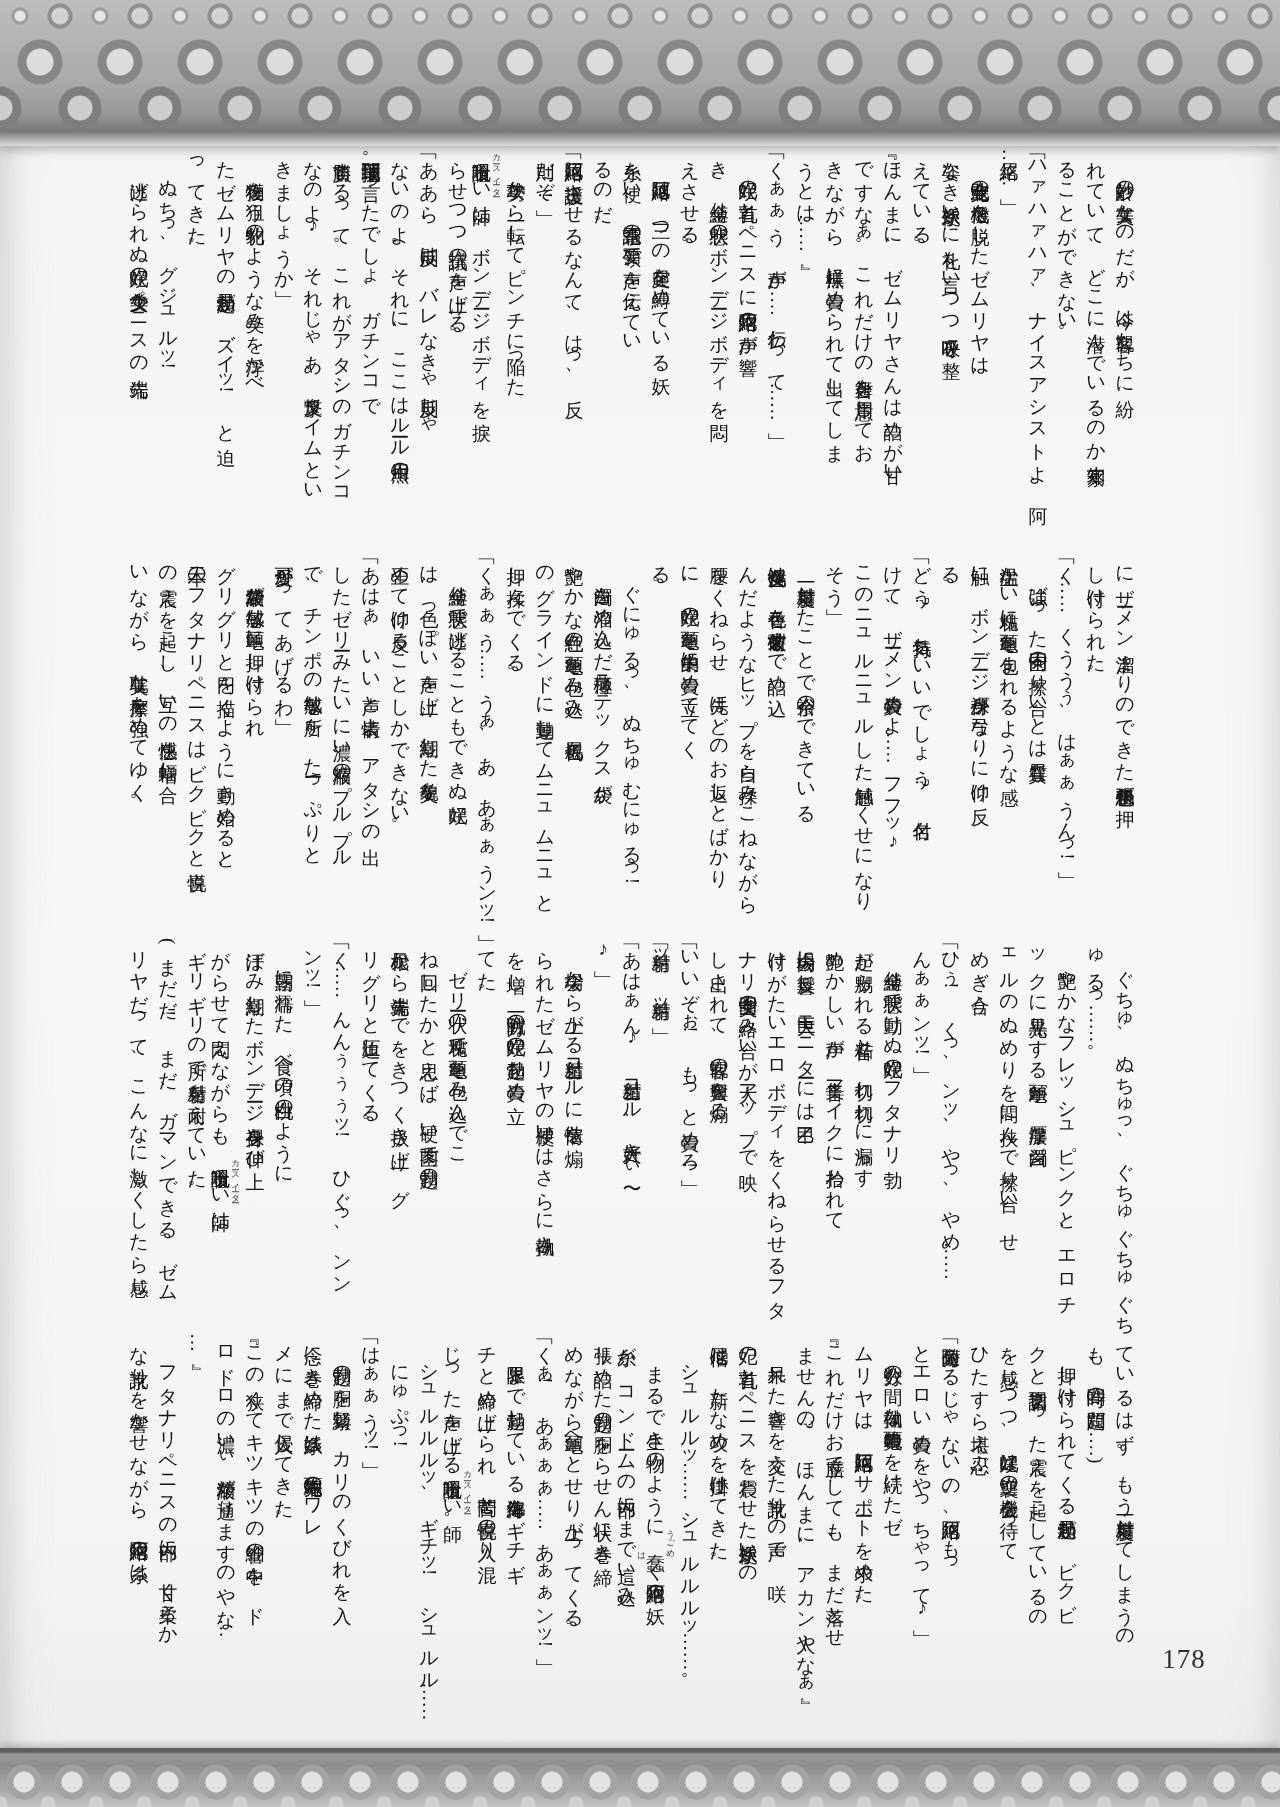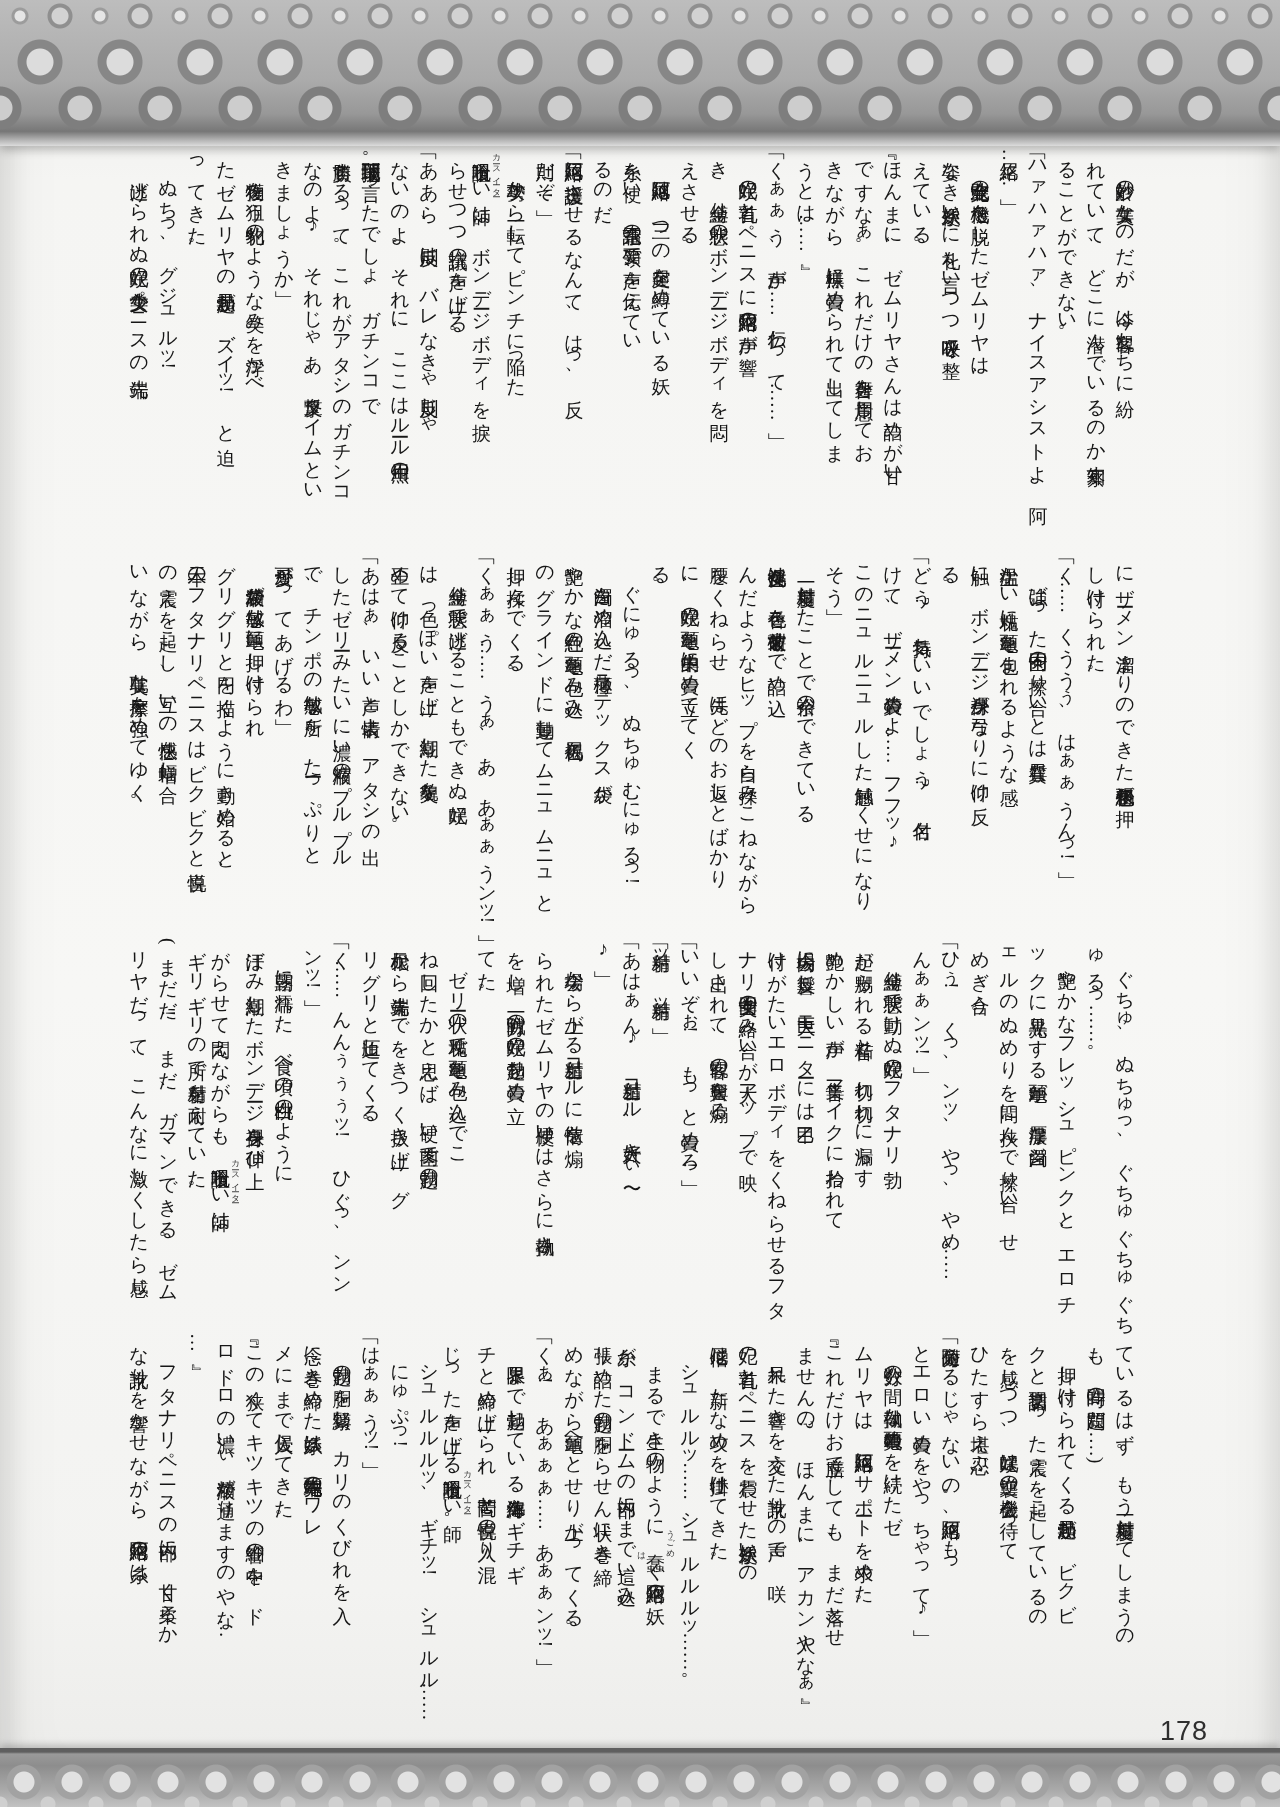--- a/index.html
+++ b/index.html
@@ -59,24 +59,24 @@
   }
   .strip ruby{ruby-position:over;}
   .strip rt{font-size:8.5px;letter-spacing:0;color:#2a2a2a;}
   #strip1{top:148px;}
   #strip2{top:553px;}
   #strip3{top:938px;}
   #strip4{top:1333px;}
   
   .page-number{
     position:absolute;
-    top:1716px;left:1148px;width:72px;
+    top:1644px;left:1148px;width:72px;
     text-align:center;
     font-size:27px;color:#2e2e2e;
-    font-family:Liberation Sans, sans-serif;
+    font-family:Liberation Serif, serif;
     letter-spacing:1px;
   }
 </style>
 </head>
 <body>
 
 <div class="page">
   <div class="frieze top"></div>
 
   <div class="strip" id="strip1">

